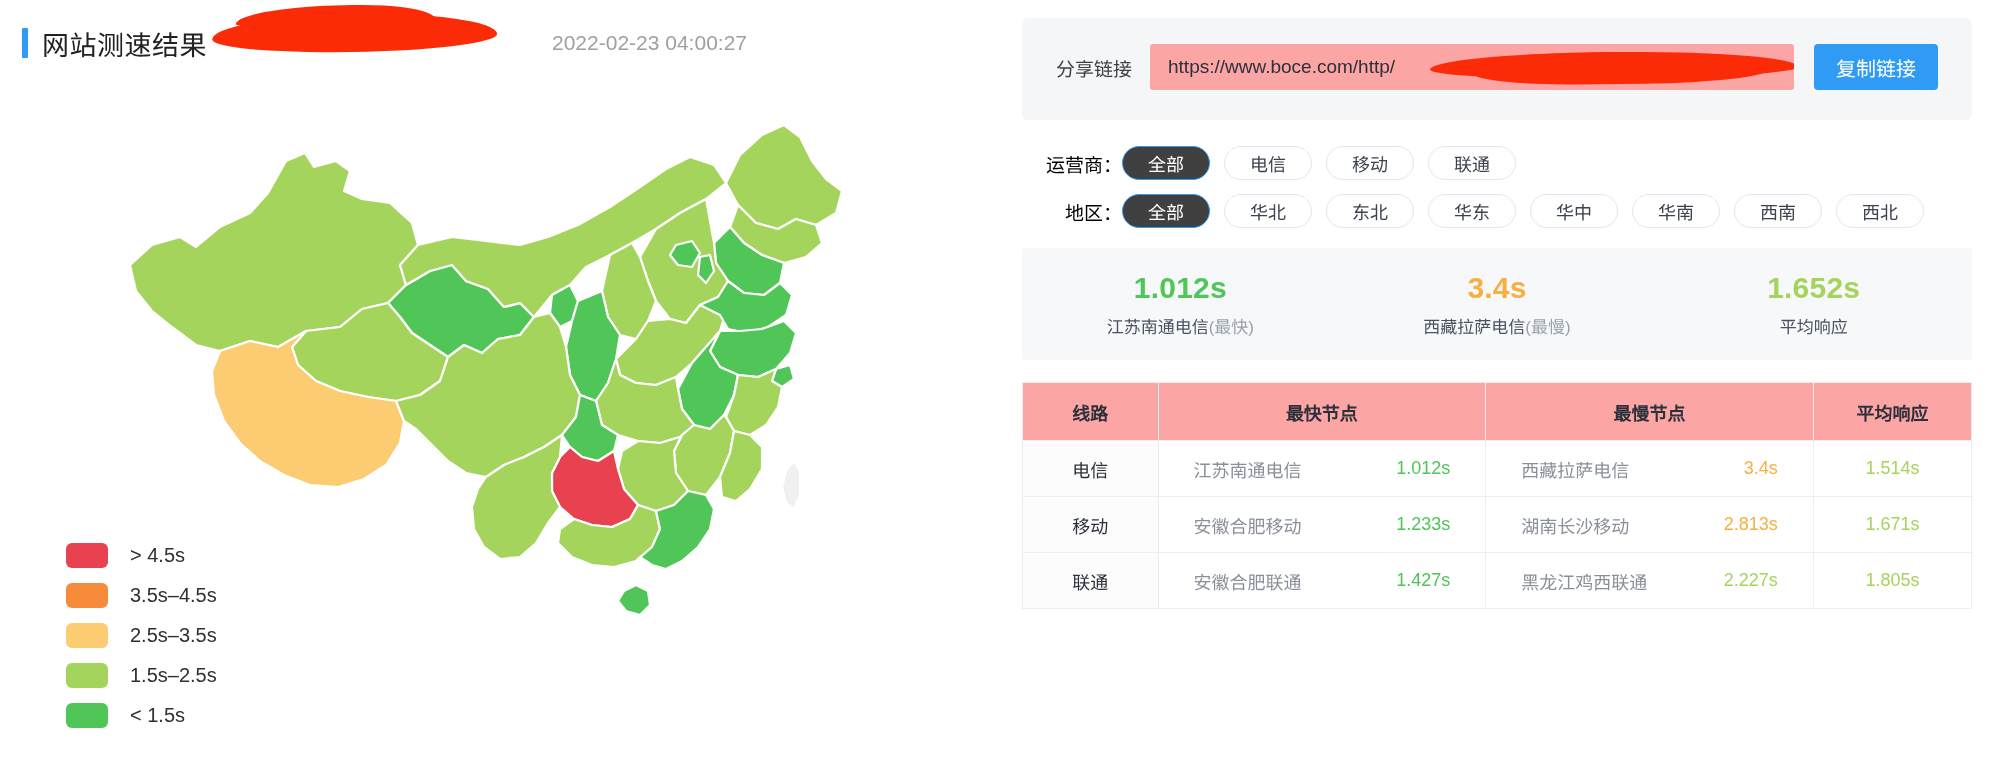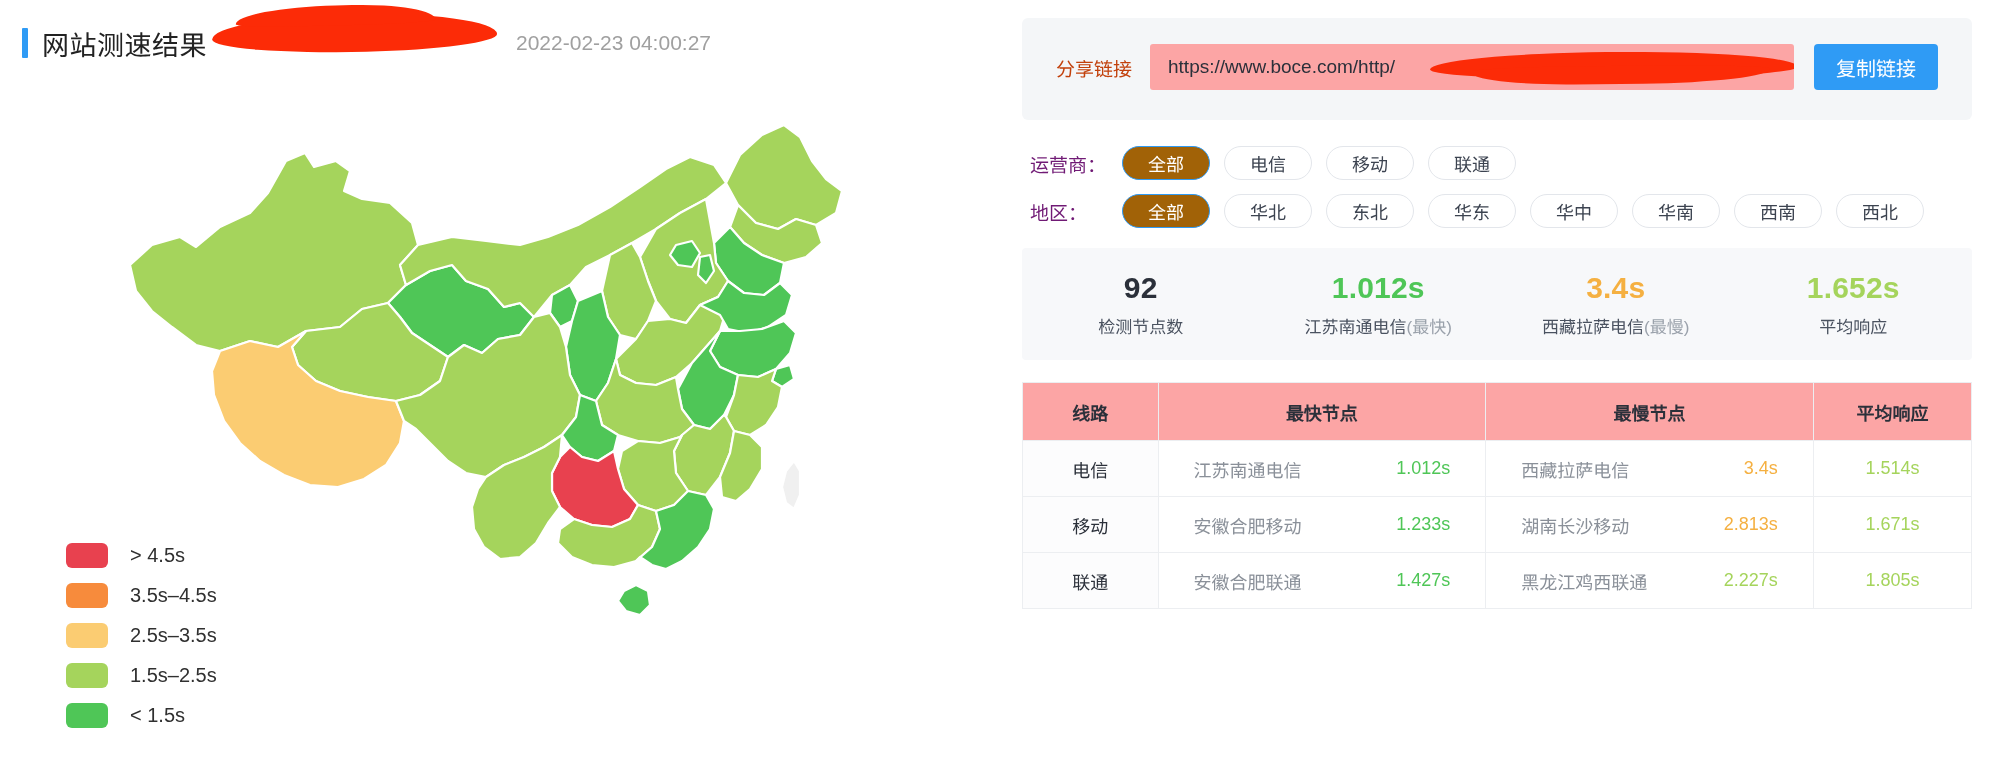--- a/index.html
+++ b/index.html
@@ -60,21 +60,21 @@
   .redaction-title::after {
     content: "";
     position: absolute;
     left: 24px; top: -9px;
     width: 200px; height: 20px;
     background: #fc2b07;
     border-radius: 60% 50% 55% 45% / 100% 100% 20% 20%;
   }
   .header-time {
     position: absolute;
-    left: 516px; top: 31px;
+    left: 552px; top: 31px;
     font-size: 21px;
     color: #a0a0a0;
     white-space: nowrap;
   }
 
   
   .map-wrap {
     position: absolute;
     left: 100px; top: 95px;
     width: 790px; height: 540px;
@@ -125,21 +125,21 @@
     margin-bottom: 26px;
     white-space: nowrap;
   }
   .invite-text .hl { color: #2f9bf5; }
   .share-row {
     display: flex;
     align-items: center;
   }
   .share-label {
     font-size: 19px;
-    color: #c2410c;
+    color: #404040;
     margin-right: 18px;
     white-space: nowrap;
     flex: 0 0 auto;
   }
   .share-input-wrap {
     position: relative;
     flex: 1 1 auto;
     height: 46px;
     background: #fca5a5;
     border-radius: 3px;
@@ -190,44 +190,45 @@
 
   
   .filters { padding: 0 10px 0 8px; }
   .filter-row {
     display: flex;
     align-items: center;
     margin-bottom: 14px;
   }
   .filter-label {
     font-size: 19px;
-    color: #701a75;
+    color: #000000;
     width: 92px;
     flex: 0 0 92px;
     white-space: nowrap;
+    text-align: right;
   }
   .chip {
     display: inline-flex;
     align-items: center;
     justify-content: center;
     min-width: 88px;
     height: 34px;
     padding: 0 18px;
     margin-right: 14px;
     border-radius: 17px;
     border: 1px solid #e3e6eb;
     background: #fff;
     color: #3c4350;
     font-size: 18px;
     font-family: inherit;
     cursor: pointer;
     white-space: nowrap;
   }
   .chip.active {
-    background: #a16207;
+    background: #404040;
     border-color: #2f9bf5;
     color: #fff;
   }
 
   
   .stats-card {
     margin-top: 20px;
     background: #f7f8fa;
     border-radius: 4px;
     display: flex;
@@ -429,24 +430,20 @@
         <button class="chip">东北</button>
         <button class="chip">华东</button>
         <button class="chip">华中</button>
         <button class="chip">华南</button>
         <button class="chip">西南</button>
         <button class="chip">西北</button>
       </div>
     </div>
 
     <div class="stats-card">
-      <div class="stat">
-        <div class="stat-value" style="color:#2b303a">92</div>
-        <div class="stat-label"><span>检测节点数</span></div>
-      </div>
       <div class="stat">
         <div class="stat-value" style="color:#4fc657">1.012s</div>
         <div class="stat-label"><span>江苏南通电信</span><span class="sub">(最快)</span></div>
       </div>
       <div class="stat">
         <div class="stat-value" style="color:#f5b041">3.4s</div>
         <div class="stat-label"><span>西藏拉萨电信</span><span class="sub">(最慢)</span></div>
       </div>
       <div class="stat">
         <div class="stat-value" style="color:#a5d45c">1.652s</div>

